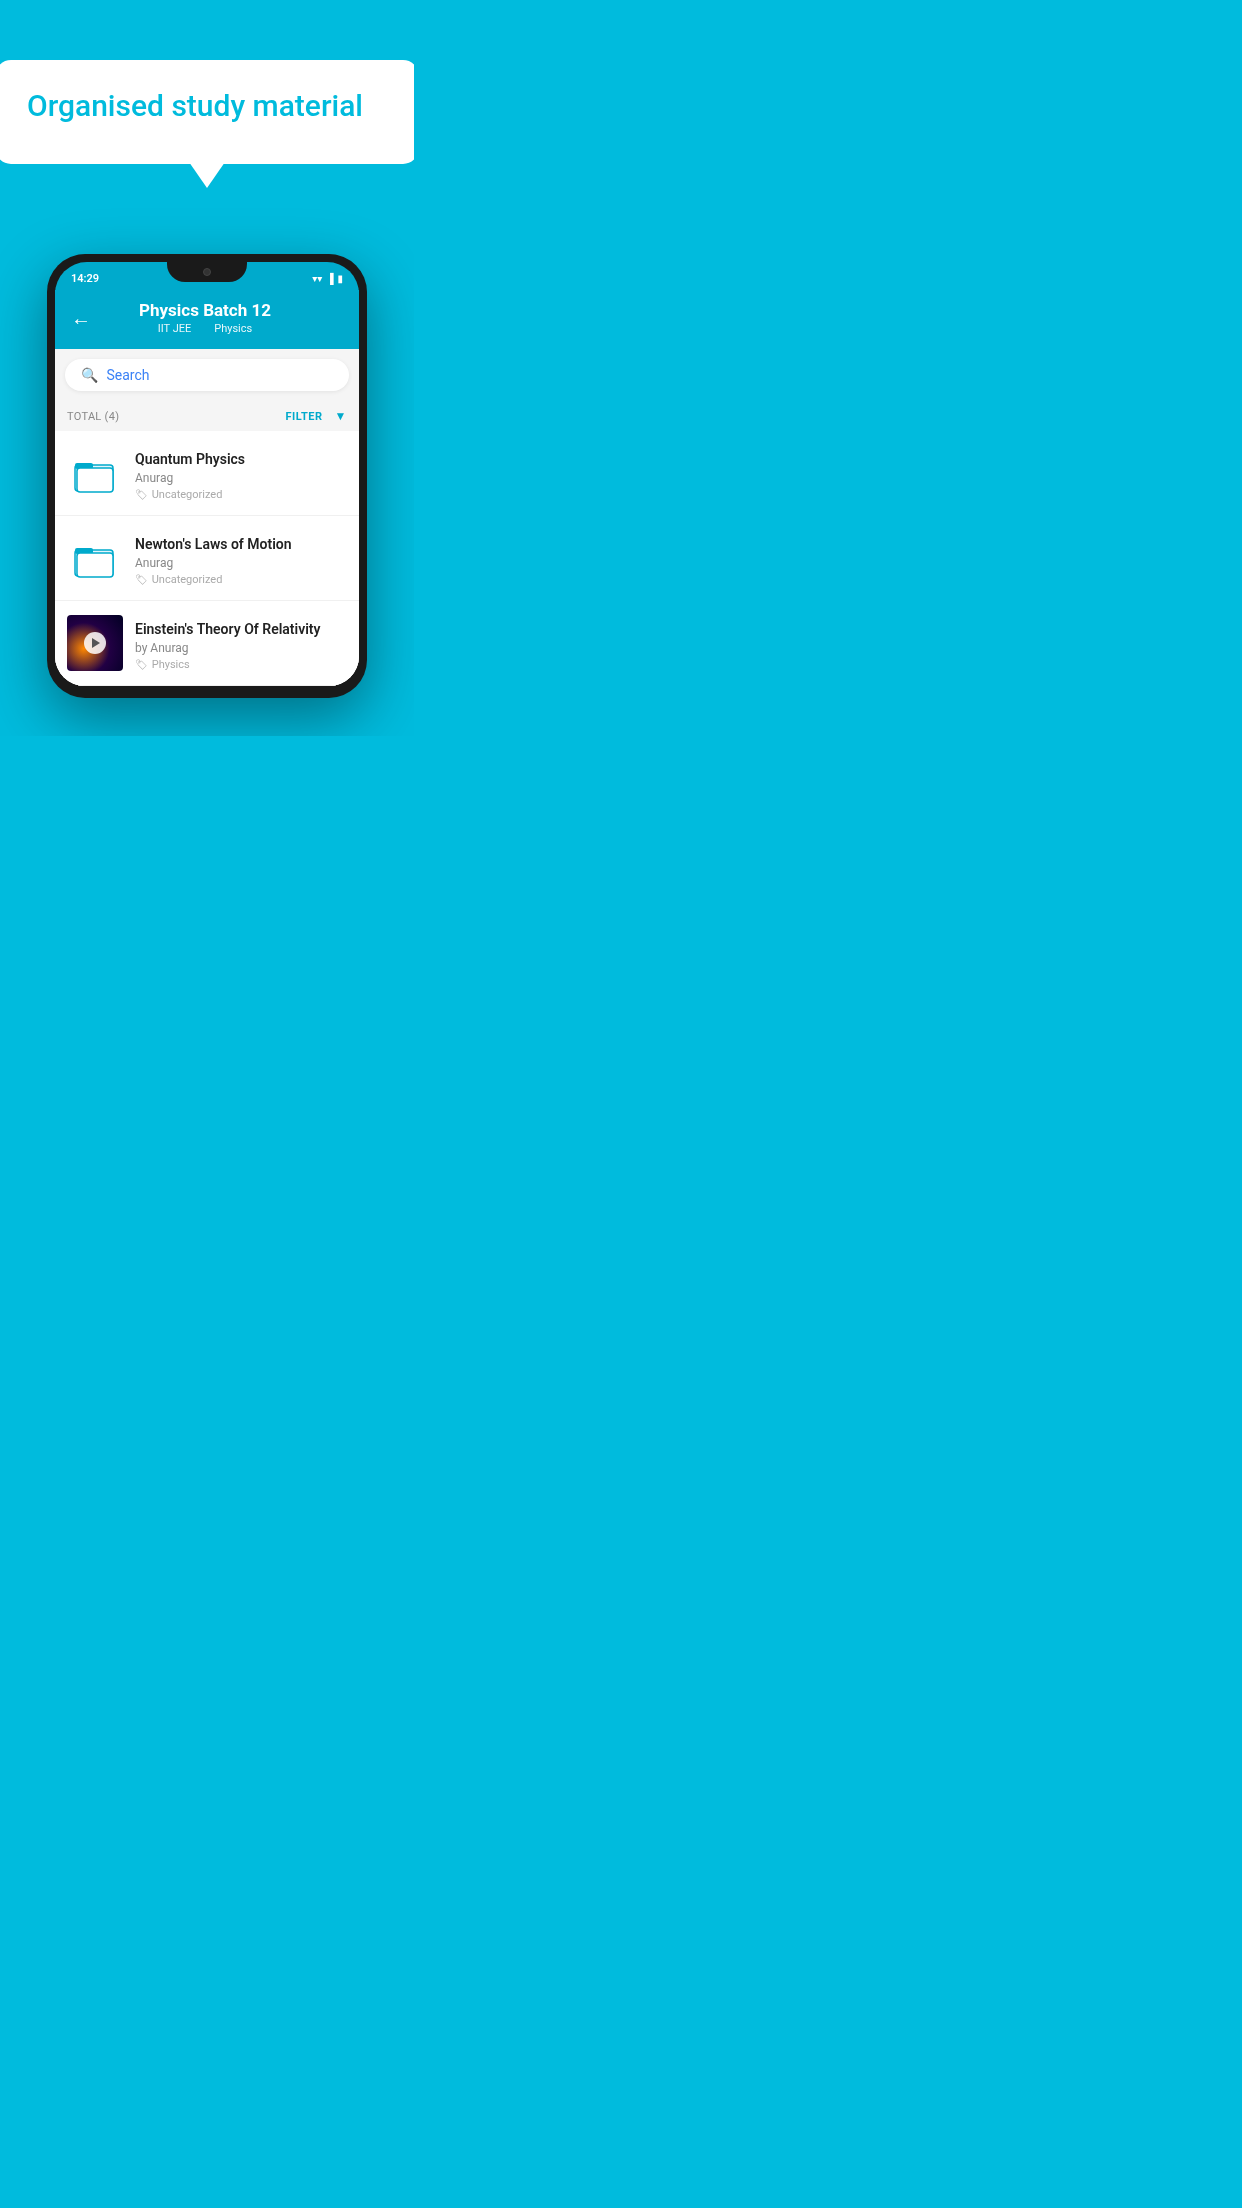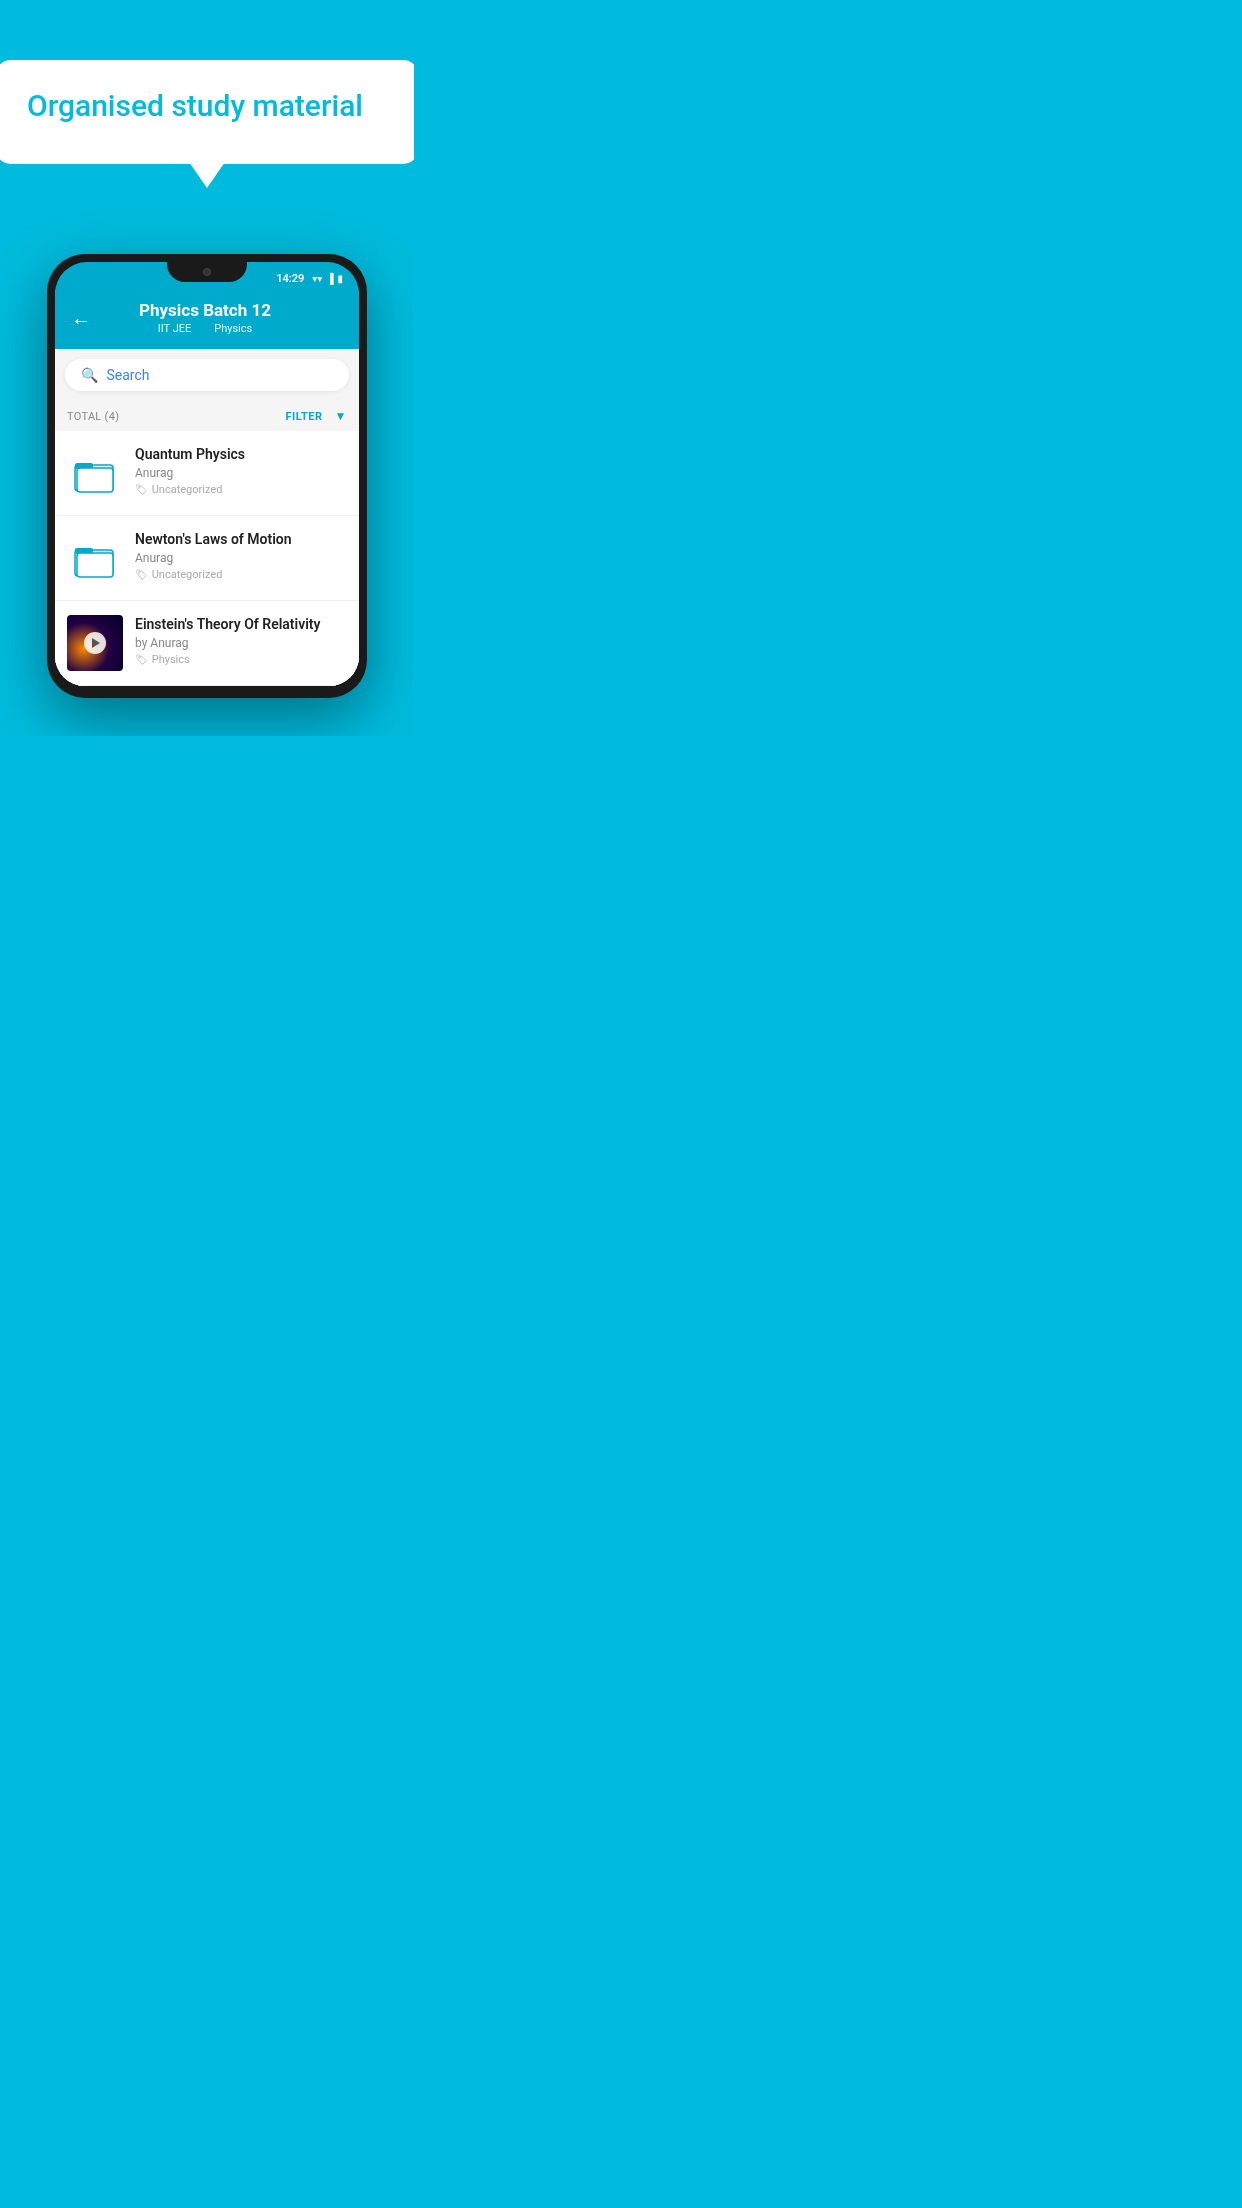--- a/index.html
+++ b/index.html
@@ -68,21 +68,21 @@
     .phone-top {
       background: #00AACC;
       border-radius: 32px 32px 0 0;
       padding: 0;
       display: flex;
       flex-direction: column;
     }
 
     .status-bar {
       display: flex;
-      justify-content: flex-end;
+      justify-content: space-between;
       align-items: center;
       padding: 8px 16px 4px 16px;
       height: 28px;
       position: relative;
       gap: 8px;
     }
 
     .notch {
       position: absolute;
       top: 0;
@@ -251,21 +251,21 @@
       font-size: 12px;
     }
 
     
     .video-list {
       background: white;
     }
 
     .video-item {
       display: flex;
-      align-items: flex-start;
+      align-items: flex-end;
       padding: 14px 12px;
       border-bottom: 1px solid #f0f0f0;
       cursor: pointer;
       background: white;
     }
 
     .video-thumb {
       width: 56px;
       height: 56px;
       flex-shrink: 0;

